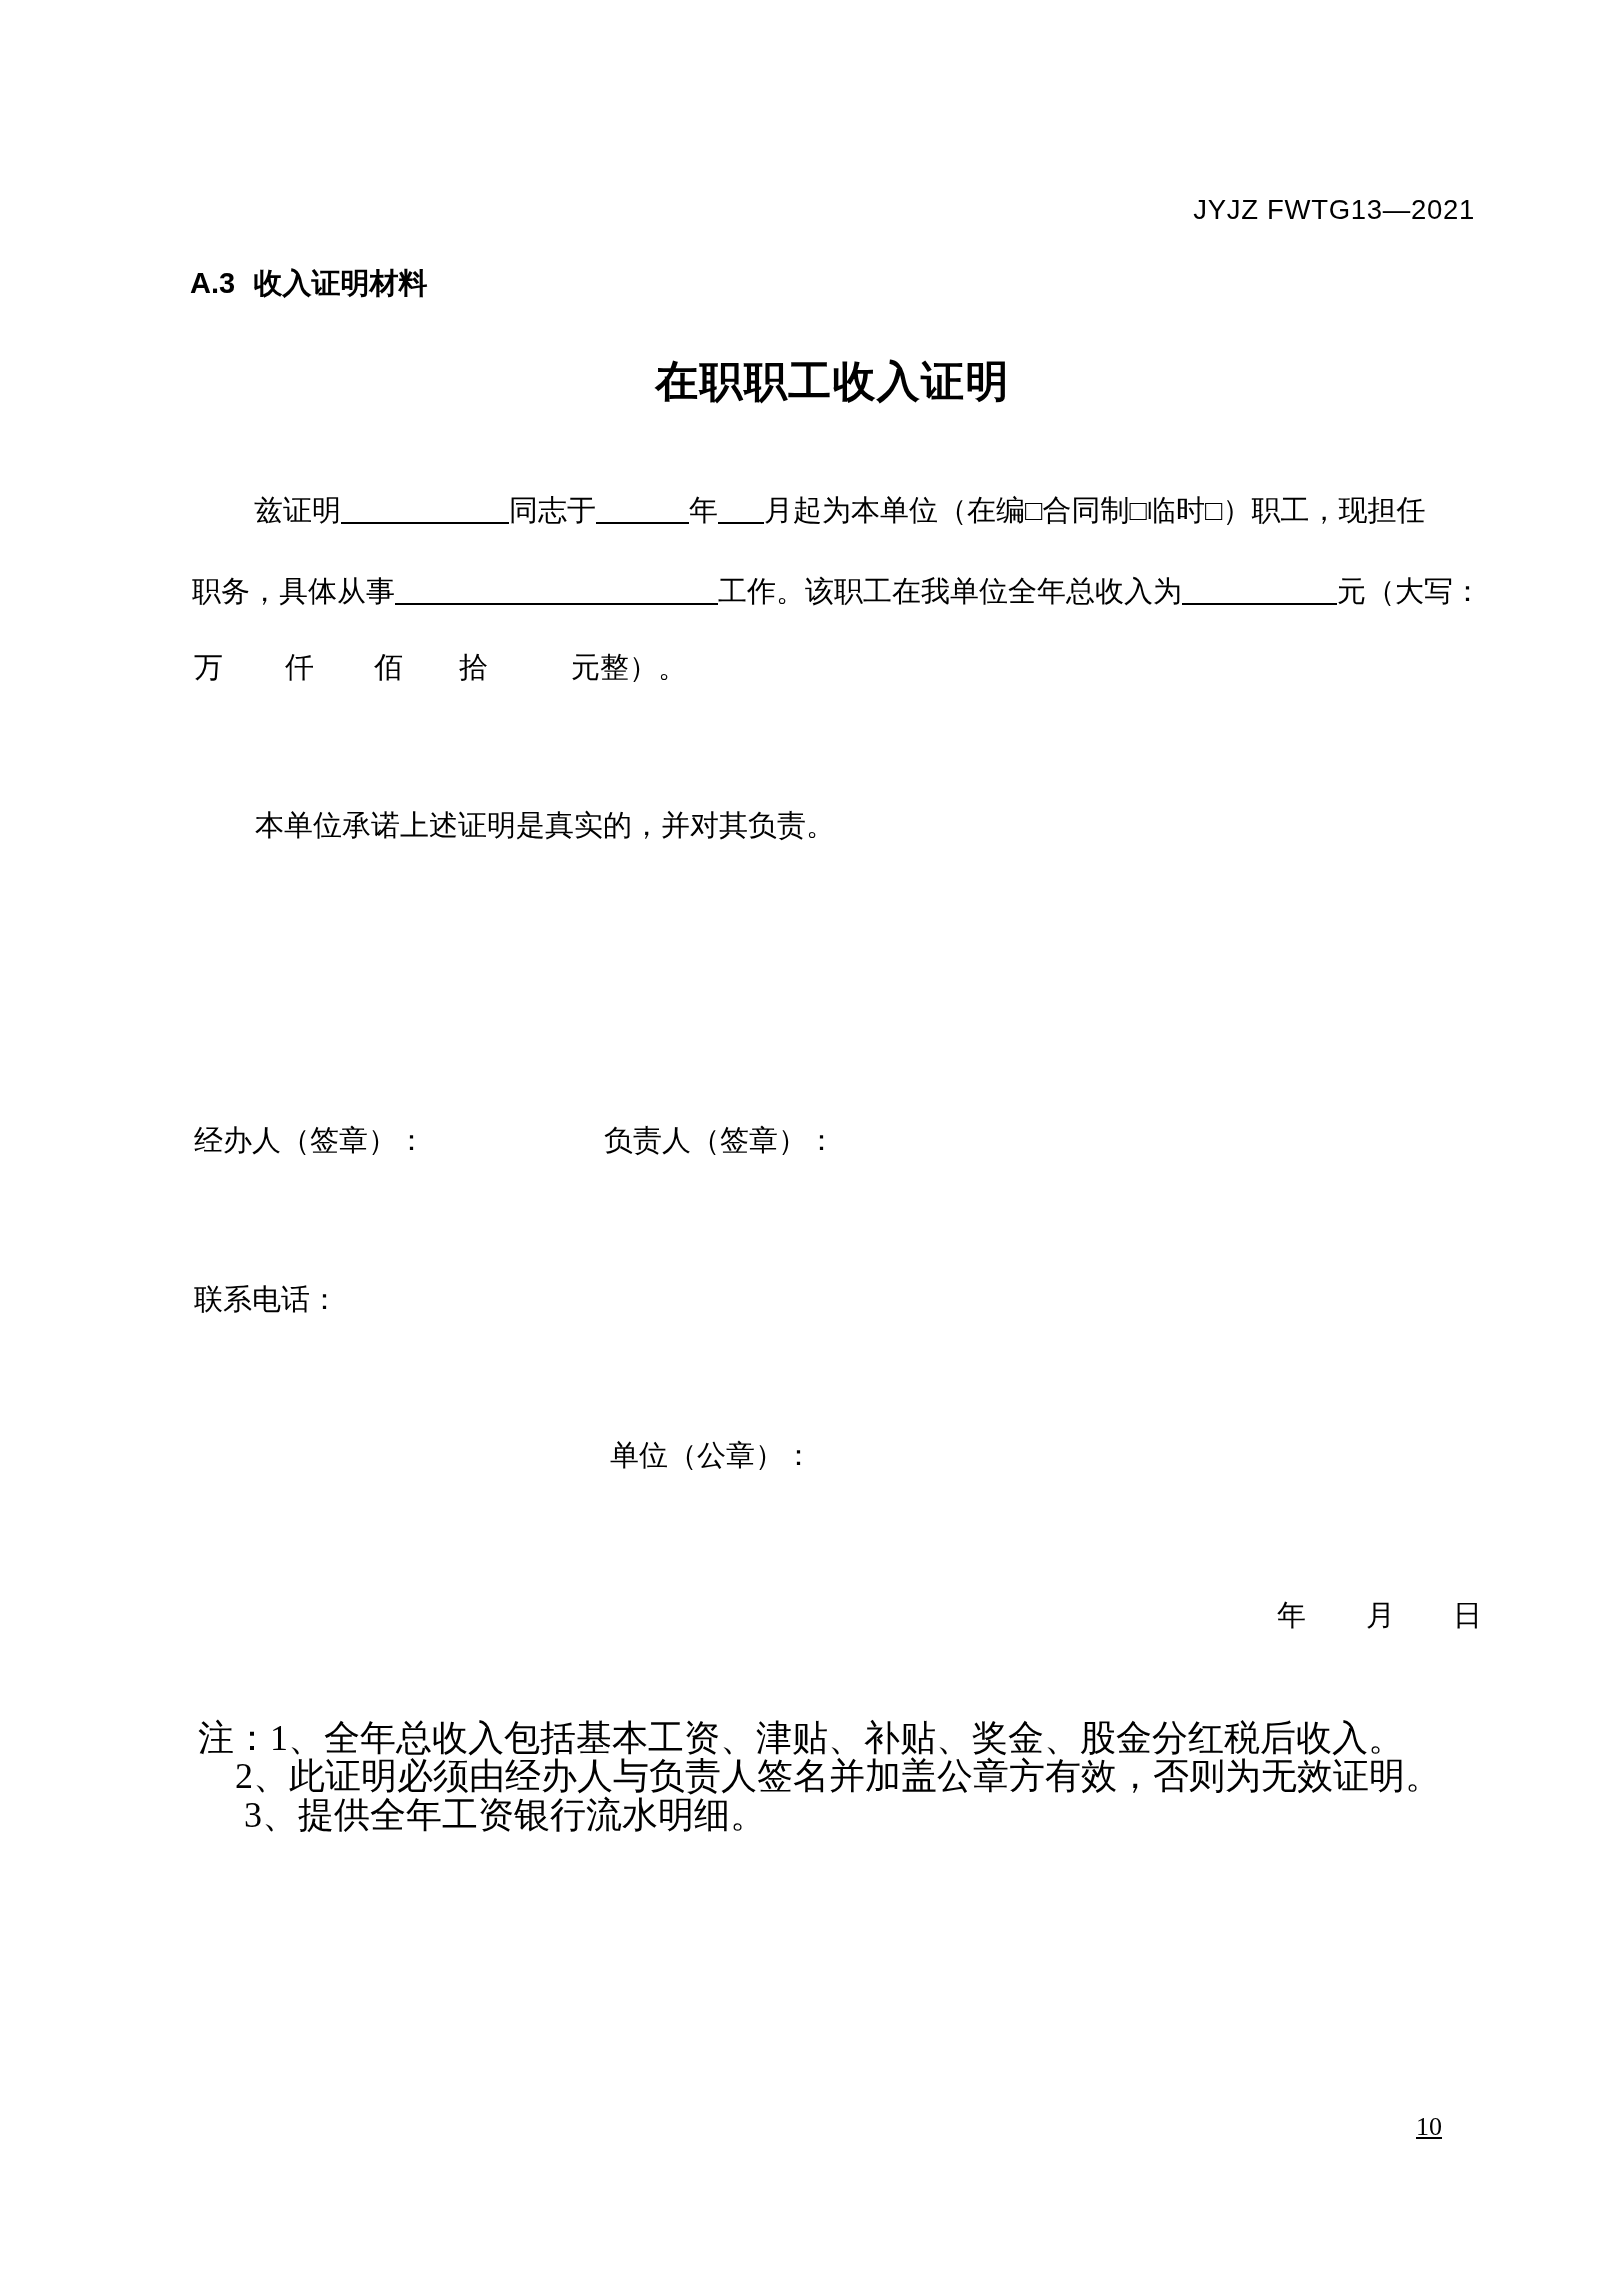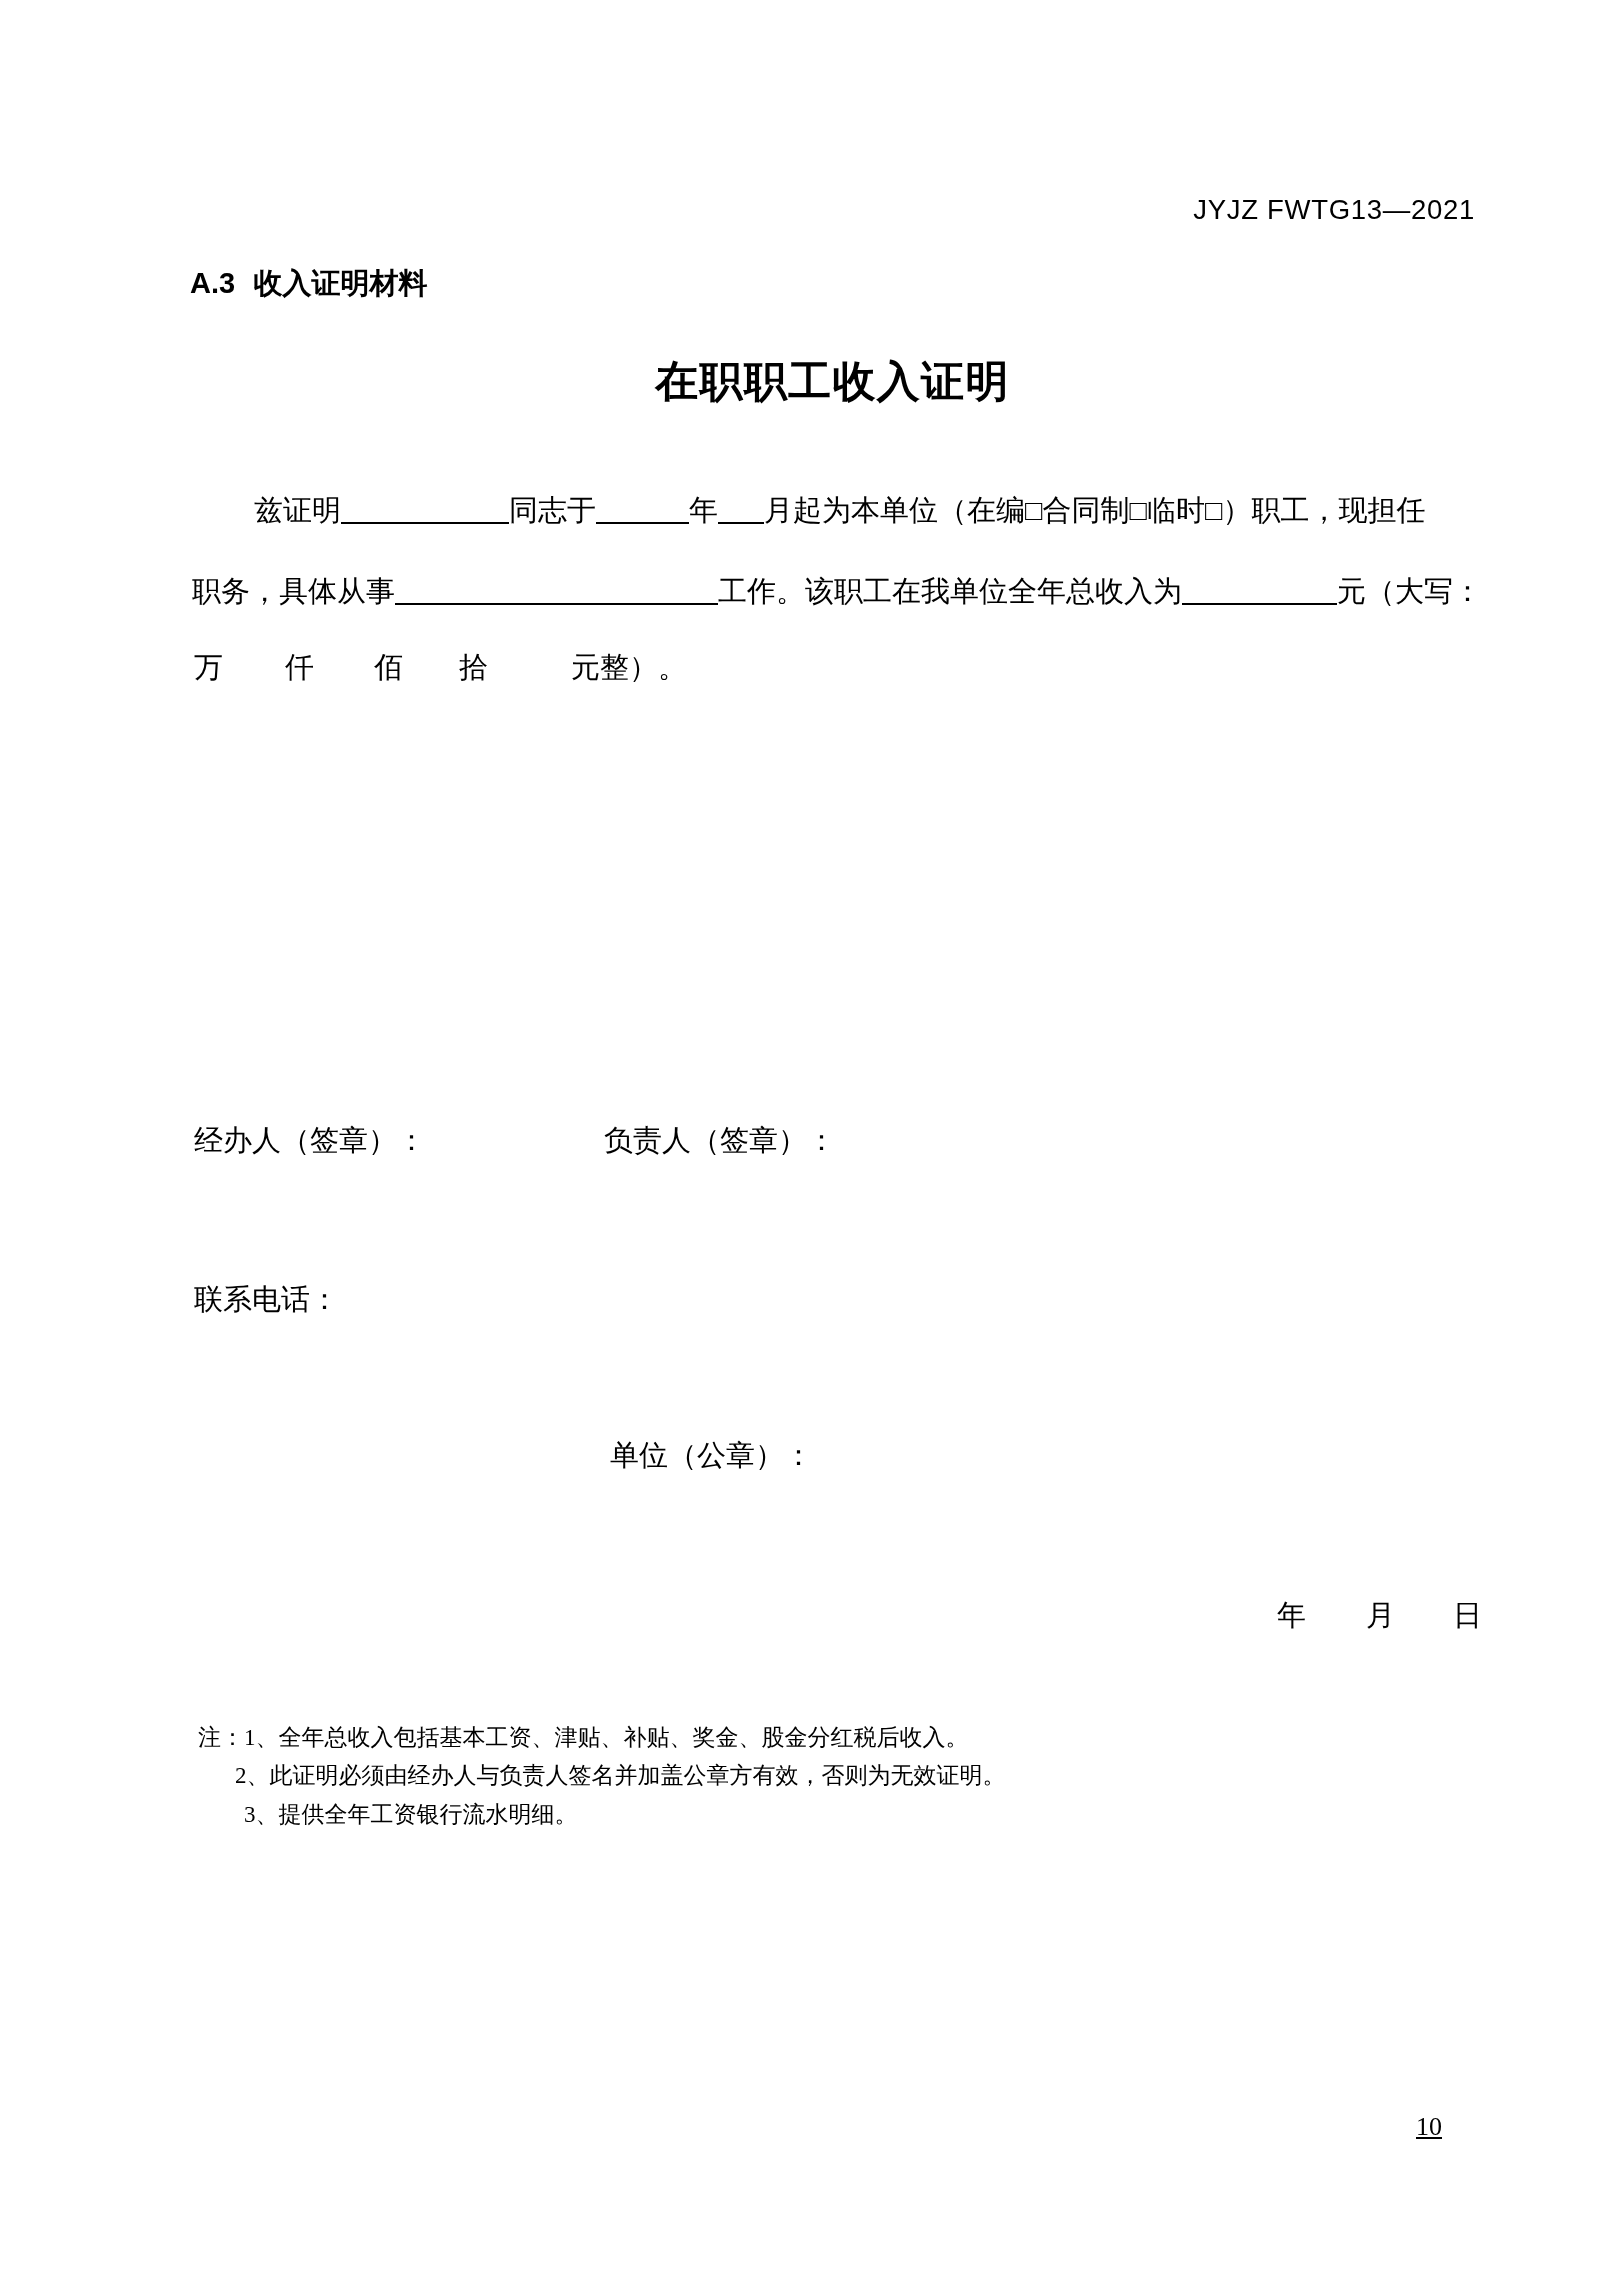--- a/index.html
+++ b/index.html
@@ -67,21 +67,21 @@
   .l3 .gap4 { margin-left: 83px; }
   .commitment { top: 811px; left: 190px; }
   .commitment .indent { margin-left: 65px; }
   .sig-handler   { top: 1126px; left: 194px; }
   .sig-supervisor{ top: 1126px; left: 604px; }
   .phone-line    { top: 1285px; left: 194px; }
   .unit-seal     { top: 1441px; left: 586px; margin-left: 24px; }
   .date-line     { top: 1601px; left: 1277px; }
   .date-line .gap-month { margin-left: 60px; }
   .date-line .gap-day   { margin-left: 58px; }
-  .notes { font-size: 23px; line-height: 28px; }
+  .notes { font-size: 36px; line-height: 28px; }
   .note1 { top: 1724px; left: 198px; }
   .note2 { top: 1762px; left: 235px; }
   .note3 { top: 1801px; left: 244px; }
   .page-number {
     top: 2112px;
     left: 1416px;
     font-size: 26px;
     text-decoration: underline;
   }
 </style>
@@ -103,20 +103,23 @@
   </div>
 
   <div class="abs bodyline l1">
     <span class="indent">兹证明</span><span class="blank" style="width:168px"></span><span>同志于</span><span class="blank" style="width:93px"></span><span>年</span><span class="blank" style="width:46px"></span><span>月起为本单位（在编□合同制□临时□）职工，现担任</span>
   </div>
 
   <div class="abs bodyline l3">
     <span>万</span><span class="gap1">仟</span><span class="gap2">佰</span><span class="gap3">拾</span><span class="gap4">元整）。</span>
   </div>
 
+  <div class="abs bodyline commitment">
+    <span class="indent">本单位承诺上述证明是真实的，并对其负责。</span>
+  </div>
 
   <div class="abs bodyline sig-handler">经办人（签章）：</div>
 
   <div class="abs bodyline sig-supervisor">负责人（签章）：</div>
 
   <div class="abs bodyline phone-line">联系电话：</div>
 
   <div class="abs bodyline unit-seal">单位（公章）：</div>
 
   <div class="abs bodyline date-line">

